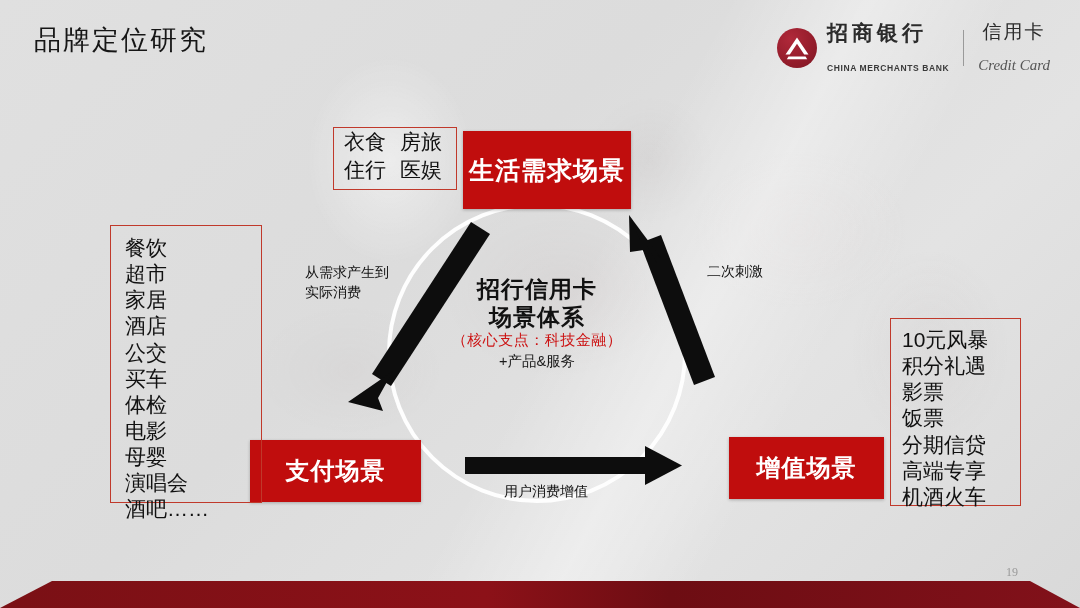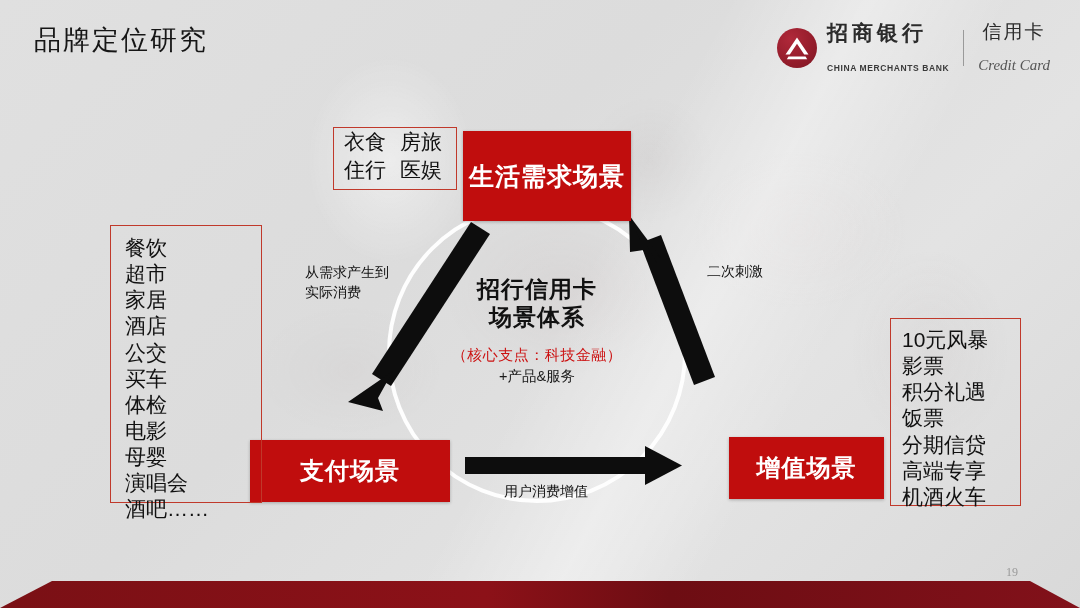--- a/index.html
+++ b/index.html
@@ -131,22 +131,22 @@
     position: absolute;
     background: #c00d0d;
     display: flex;
     align-items: center;
     justify-content: center;
     color: #fff;
     font-weight: bold;
     letter-spacing: 1px;
     box-shadow: 0 1px 3px rgba(0,0,0,.25);
   }
-  #box-life   { left: 463px; top: 131px; width: 168px; height: 90px; font-size: 25px; }
-  #box-pay    { left: 250px; top: 440px; width: 200px; height: 62px; font-size: 24px; }
+  #box-life   { left: 463px; top: 131px; width: 168px; height: 78px; font-size: 25px; }
+  #box-pay    { left: 250px; top: 440px; width: 171px; height: 62px; font-size: 24px; }
   #box-value  { left: 729px; top: 437px; width: 155px; height: 62px; font-size: 24px; }
 
   
   .outbox {
     position: absolute;
     border: 1.6px solid #c0392b;
     background: transparent;
     box-sizing: border-box;
   }
   #box-needs {
@@ -184,21 +184,20 @@
   }
   .center-text .head {
     font-size: 23px;
     font-weight: bold;
     color: #111;
     letter-spacing: 1px;
   }
   .center-text .core {
     font-size: 15px;
     color: #cc1111;
-    margin-top: 15px;
     letter-spacing: .5px;
   }
   .center-text .plus {
     font-size: 14.5px;
     color: #1a1a1a;
     margin-top: 4px;
   }
 
   
   .arrow-label {
@@ -290,22 +289,22 @@
       <div class="li">公交</div>
       <div class="li">买车</div>
       <div class="li">体检</div>
       <div class="li">电影</div>
       <div class="li">母婴</div>
       <div class="li">演唱会</div>
       <div class="li">酒吧……</div>
     </div>
   <div class="outbox" id="list-right">
       <div class="li">10元风暴</div>
+      <div class="li">积分礼遇</div>
       <div class="li">影票</div>
-      <div class="li">积分礼遇</div>
       <div class="li">饭票</div>
       <div class="li">分期信贷</div>
       <div class="li">高端专享</div>
       <div class="li">机酒火车</div>
     </div>
 
   <div class="center-text">
     <div class="head">招行信用卡</div>
     <div class="head">场景体系</div>
     <div class="core">（核心支点：科技金融）</div>

